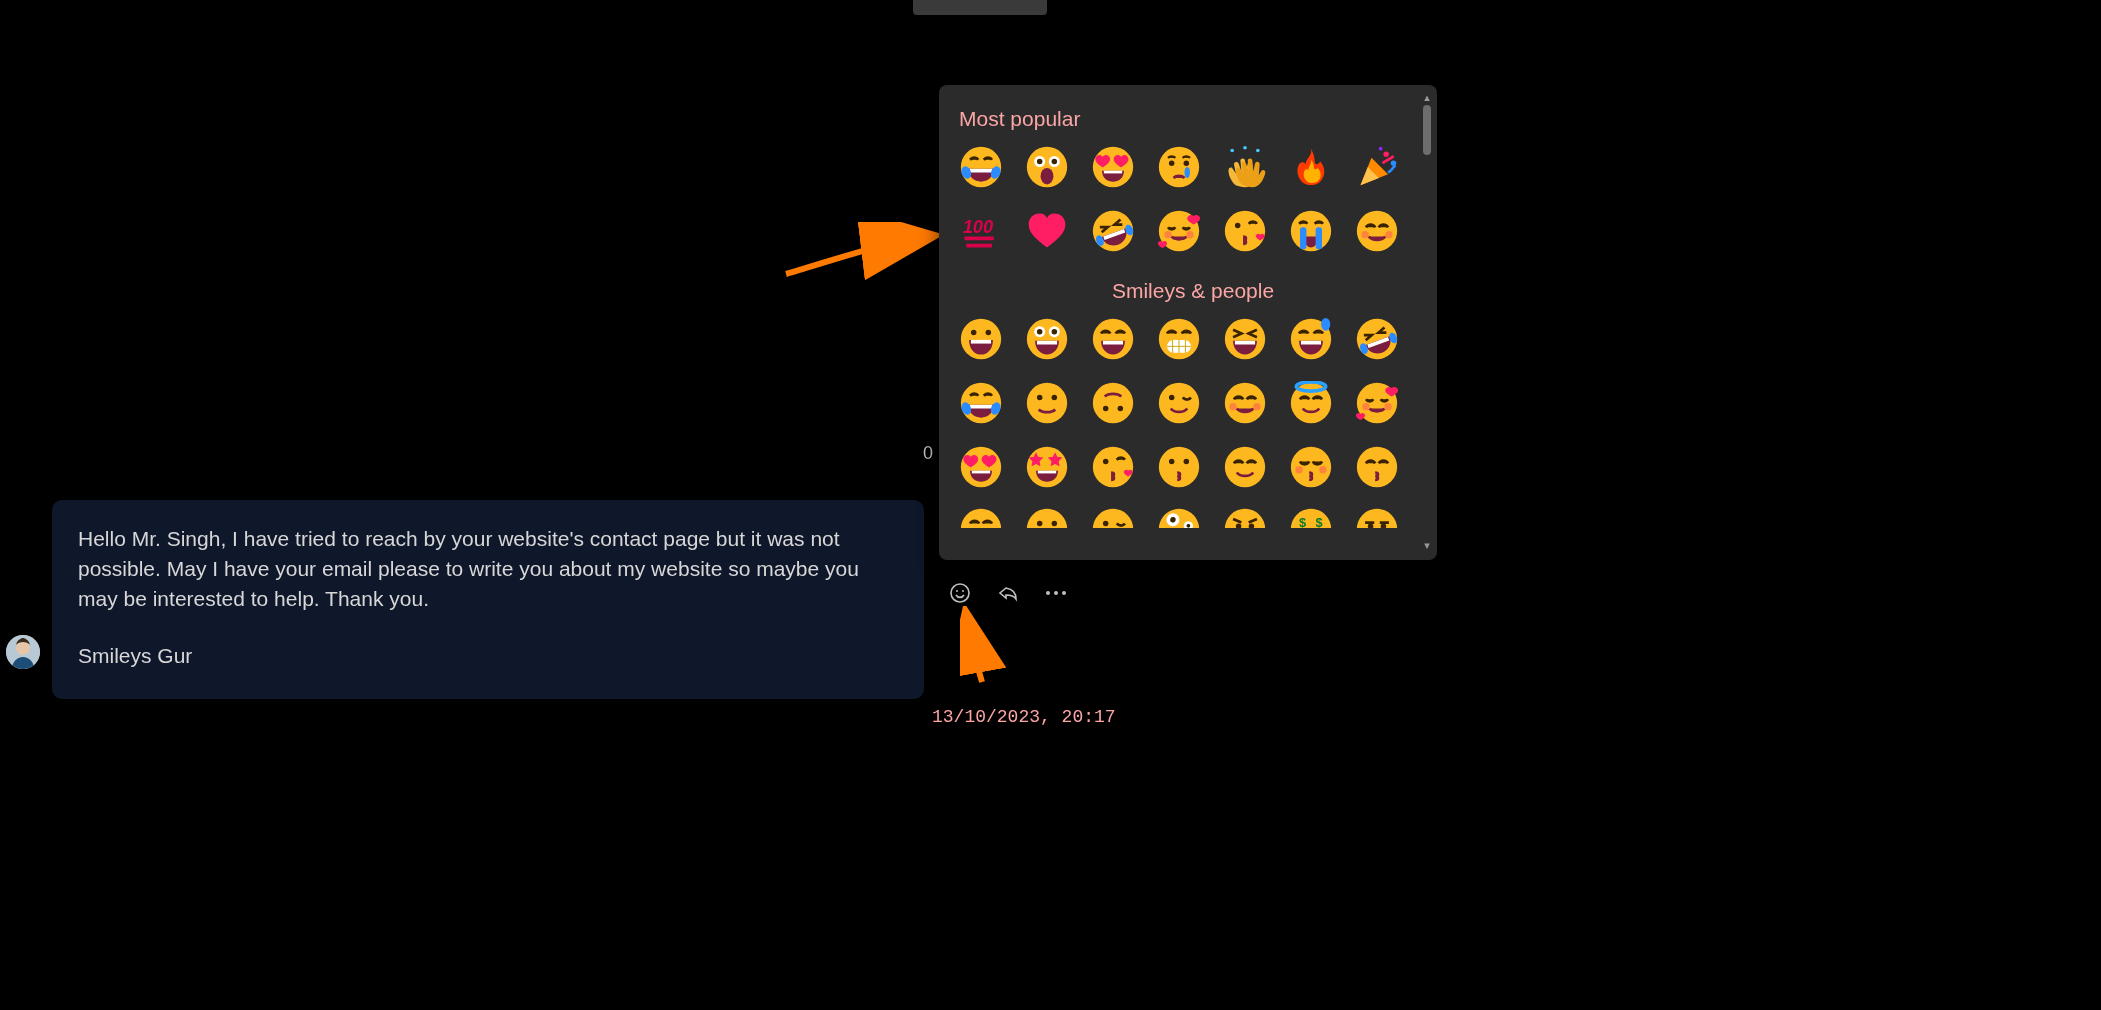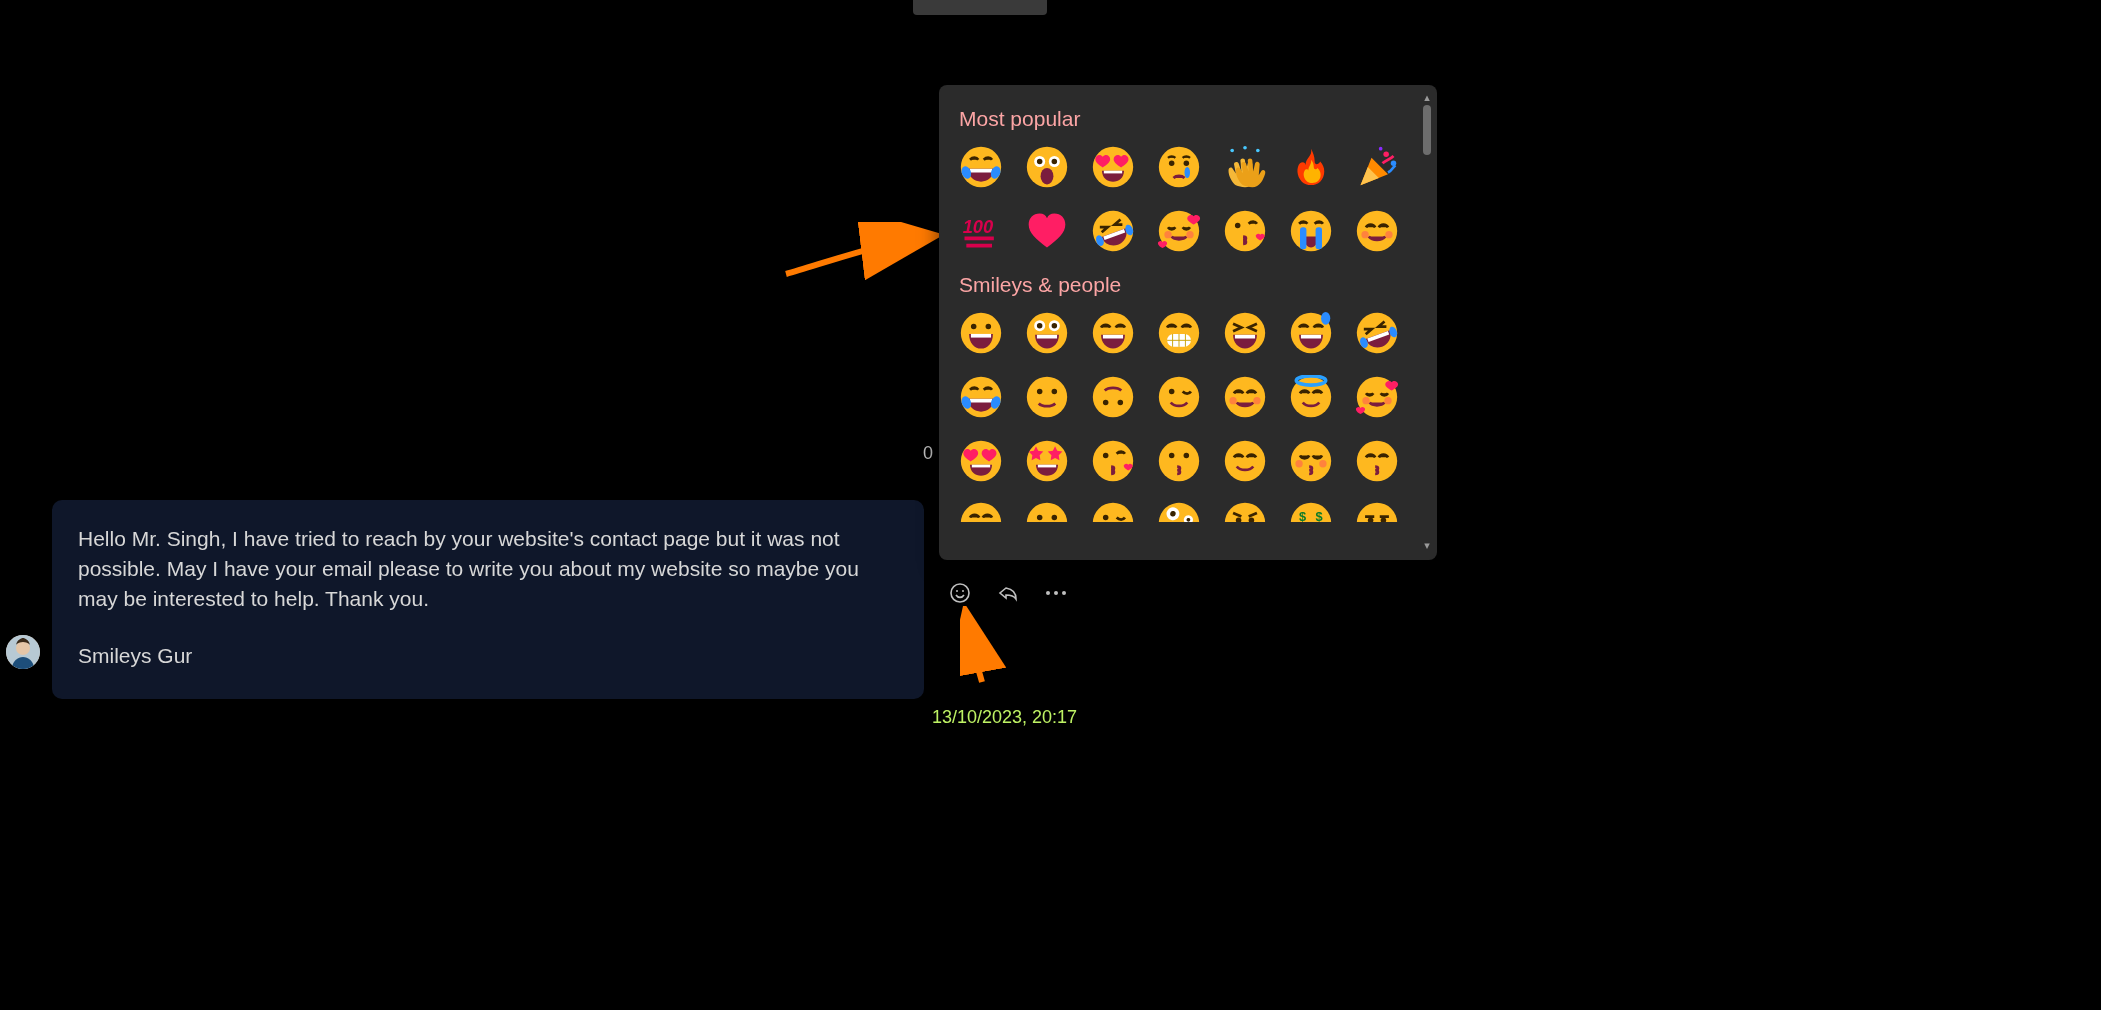--- a/index.html
+++ b/index.html
@@ -9,37 +9,37 @@
 .topbar { position:absolute; left:913px; top:0; width:134px; height:15px; background:#3a3a3a; border-radius:0 0 4px 4px; }
 .avatar { position:absolute; left:6px; top:635px; width:34px; height:34px; border-radius:50%; background:#c6a98b; overflow:hidden; }
 .avatar svg { width:100%; height:100%; }
 .bubble { position:absolute; left:52px; top:500px; width:872px; background:#0f172a; border-radius:10px; padding:24px 26px 28px 26px; color:#d7d7d7; font-size:21px; line-height:1.42; }
 .bubble .sig { margin-top:28px; }
 
 
 .zero { position:absolute; left:923px; top:443px; font-size:18px; color:#bfbfbf; }
 
 
-.tstamp { position:absolute; left:932px; top:707px; font-size:18px; color:#bef264; }
+.tstamp { position:absolute; left:932px; top:707px; font-size:18px; color:#fca5a5;font-family:Liberation Mono, monospace; }
 
 
 .actrow { position:absolute; left:948px; top:581px; display:flex; gap:24px; align-items:center; }
 .acticon { width:24px; height:24px; display:flex; align-items:center; justify-content:center; color:#bfbfbf; cursor:pointer; }
 .acticon svg { stroke:#bfbfbf; fill:none; stroke-width:1.6; }
 .dots { display:flex; gap:4px; }
 .dots span { width:4px; height:4px; background:#bfbfbf; border-radius:50%; }
 
 
 .picker { position:absolute; left:939px; top:85px; width:498px; height:475px; background:#2b2b2b; border-radius:8px; padding:14px 10px 0 20px; box-shadow:0 6px 20px rgba(0,0,0,.6); }
 .sectitle { font-size:21px; color:#fca5a5; margin:8px 0 12px 0; }
 .emrows { display:flex; flex-direction:column; gap:16px; }
 .emrow { display:flex; gap:18px; }
 .em { width:48px; height:48px; display:flex; align-items:center; justify-content:flex-start; cursor:pointer; font-size:36px; line-height:1; user-select:none; }
 .em svg { width:44px; height:44px; }
-.sect2 { margin-top:18px; }
+.sect2 { margin-top:24px;text-align:center; }
 .r4 .em { height:42px; overflow:hidden; align-items:flex-start; }
 .r4 .em svg, .r4 .em span { position:relative; top:0; }
 .r4 .em > * { clip-path: inset(0 0 52% 0); }
 
 
 .sbtrack { position:absolute; right:4px; top:6px; width:12px; height:460px; }
 .sbup { position:absolute; top:0; left:0; width:12px; height:12px; color:#9a9a9a; font-size:11px; text-align:center; cursor:pointer; }
 .sbdn { position:absolute; bottom:0; left:0; width:12px; height:12px; color:#9a9a9a; font-size:11px; text-align:center; cursor:pointer; }
 .sbthumb { position:absolute; top:14px; left:2px; width:8px; height:50px; background:#6d6d6d; border-radius:4px; cursor:pointer; }
 

